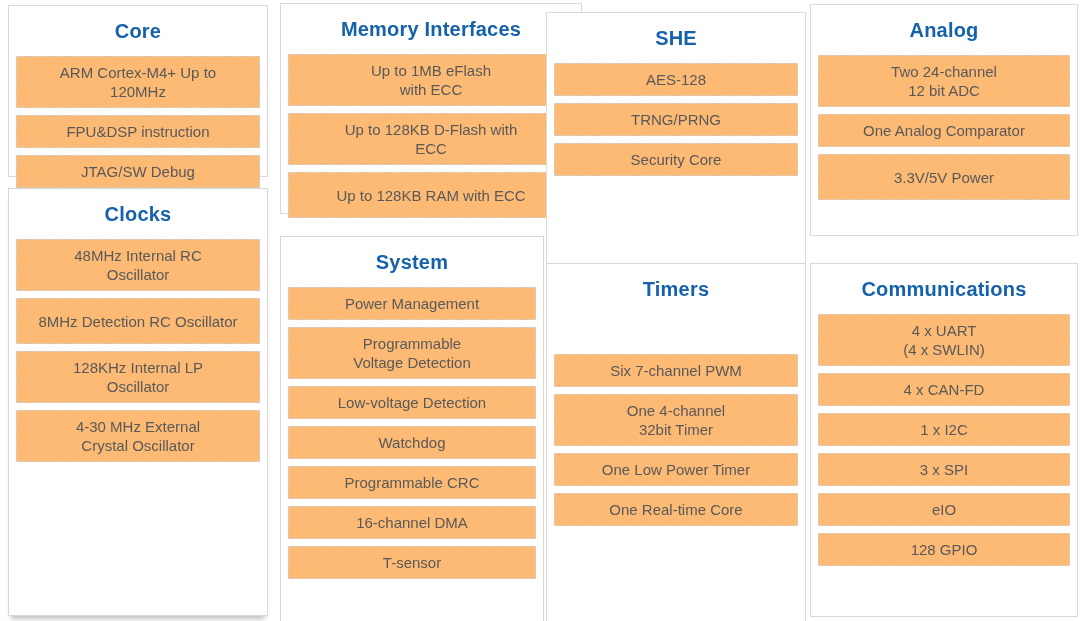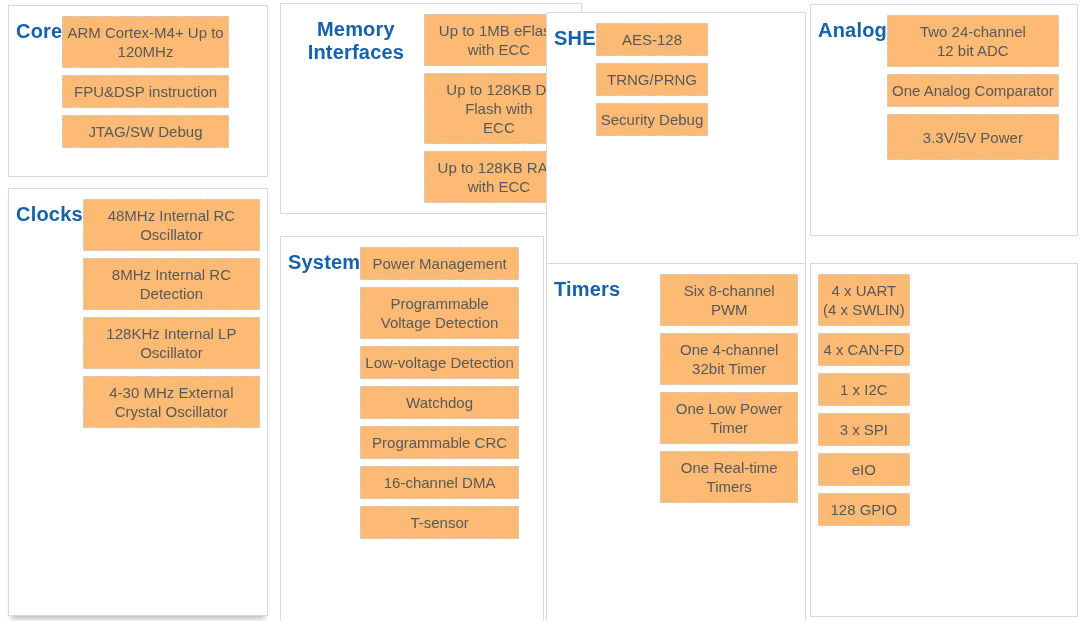--- a/index.html
+++ b/index.html
@@ -9,21 +9,21 @@
     position: relative;
     font-family: "Liberation Sans", sans-serif;
     overflow: hidden;
   }
   .section {
     position: absolute;
     background: #ffffff;
     border: 1px solid #d9d9d9;
     padding: 10px 7px;
     display: flex;
-    flex-direction: row;
+    flex-direction: column;
   }
   .section-title {
     color: #1562ab;
     font-size: 20px;
     font-weight: bold;
     text-align: center;
     margin: 4px 0 13px 0;
     letter-spacing: 0.2px;
   }
   .items {
@@ -68,21 +68,21 @@
     <div class="item">FPU&amp;DSP instruction</div>
     <div class="item">JTAG/SW Debug</div>
   </div>
 </div>
 
 <div class="section" id="sec-clocks">
   <div class="section-title">Clocks</div>
   <div class="items">
     <div class="item">48MHz Internal RC
 Oscillator</div>
-    <div class="item tall">8MHz Internal RC Detection</div>
+    <div class="item tall">8MHz Detection RC Oscillator</div>
     <div class="item">128KHz Internal LP
 Oscillator</div>
     <div class="item">4-30 MHz External
 Crystal Oscillator</div>
   </div>
 </div>
 
 <div class="section" id="sec-memory">
   <div class="section-title">Memory Interfaces</div>
   <div class="items">
@@ -106,46 +106,47 @@
     <div class="item">16-channel DMA</div>
     <div class="item">T-sensor</div>
   </div>
 </div>
 
 <div class="section" id="sec-she">
   <div class="section-title">SHE</div>
   <div class="items">
     <div class="item">AES-128</div>
     <div class="item">TRNG/PRNG</div>
-    <div class="item">Security Debug</div>
+    <div class="item">Security Core</div>
   </div>
 </div>
 
 <div class="section" id="sec-timers">
   <div class="section-title">Timers</div>
   <div class="items">
-    <div class="item">Six 8-channel PWM</div>
+    <div class="item">Six 7-channel PWM</div>
     <div class="item">One 4-channel
 32bit Timer</div>
     <div class="item">One Low Power Timer</div>
-    <div class="item">One Real-time Timers</div>
+    <div class="item">One Real-time Core</div>
   </div>
 </div>
 
 <div class="section" id="sec-analog">
   <div class="section-title">Analog</div>
   <div class="items">
     <div class="item">Two 24-channel
 12 bit ADC</div>
     <div class="item">One Analog Comparator</div>
     <div class="item tall">3.3V/5V Power</div>
   </div>
 </div>
 
 <div class="section" id="sec-comms">
+  <div class="section-title">Communications</div>
   <div class="items">
     <div class="item">4 x UART
 (4 x SWLIN)</div>
     <div class="item">4 x CAN-FD</div>
     <div class="item">1 x I2C</div>
     <div class="item">3 x SPI</div>
     <div class="item">eIO</div>
     <div class="item">128 GPIO</div>
   </div>
 </div>

